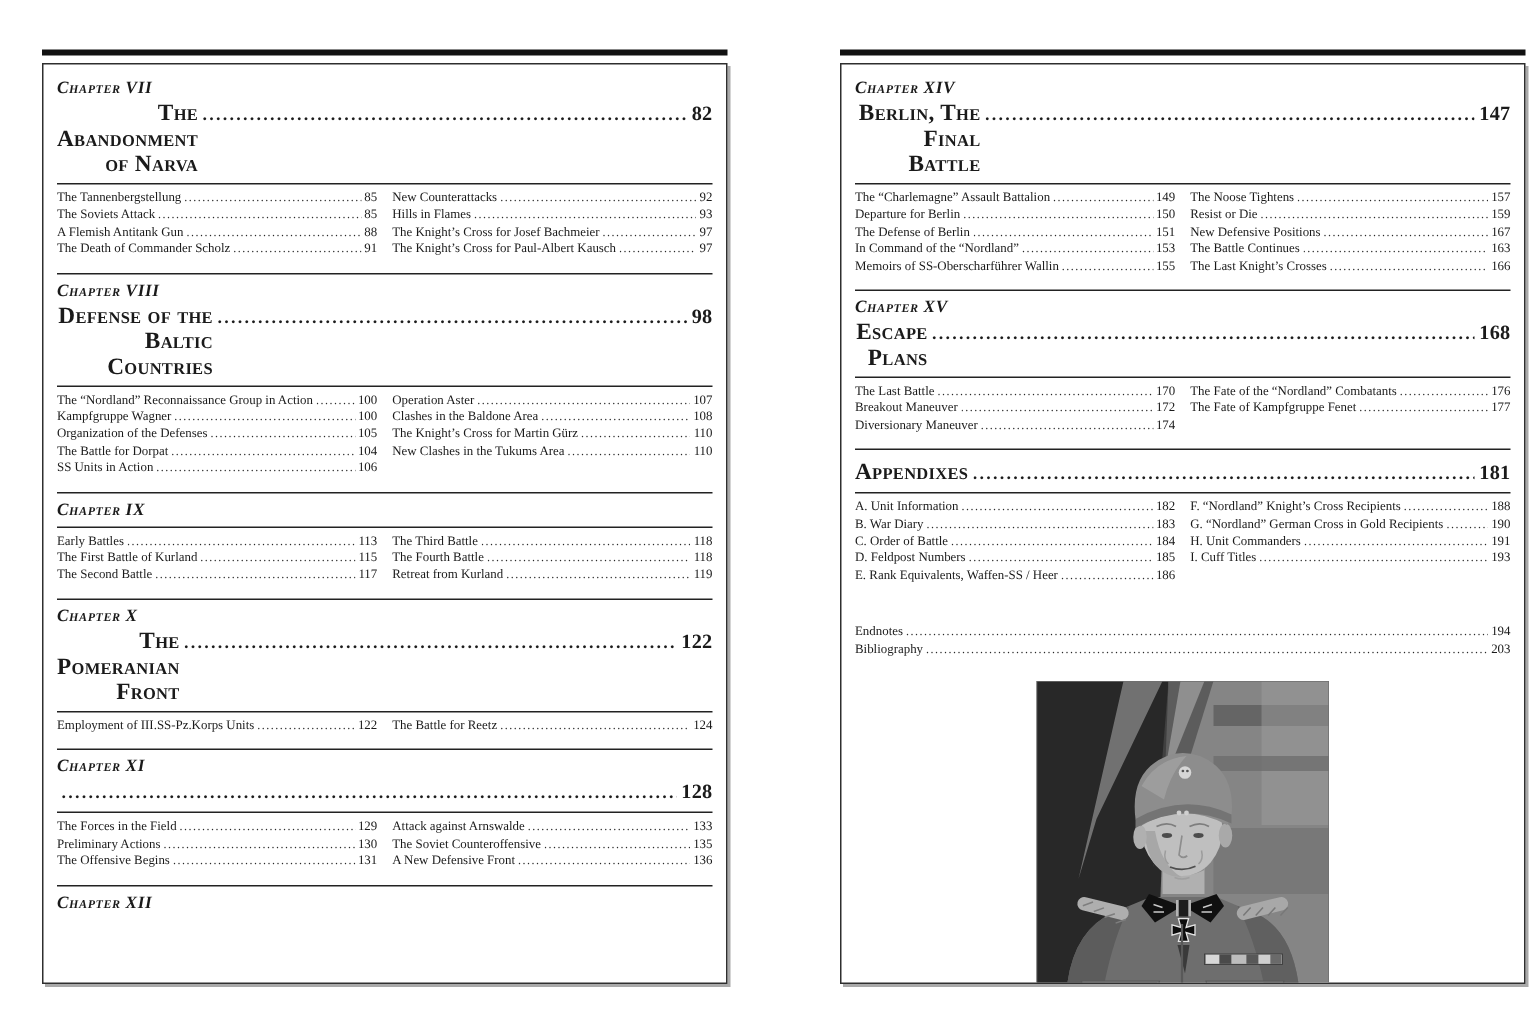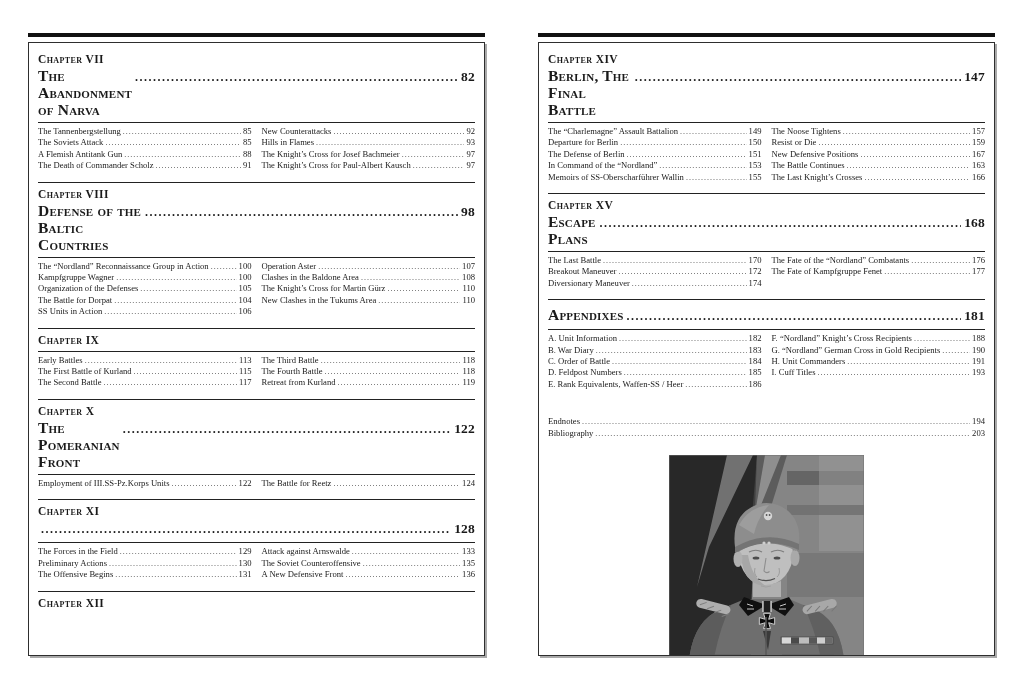--- a/index.html
+++ b/index.html
@@ -3,38 +3,39 @@
 <meta charset="utf-8">
 <style>
   html,body{margin:0;padding:0}
   body{
     width:1024px;height:683px;overflow:hidden;position:relative;
     background:#ffffff;color:#1a1a1a;
     font-family:"Liberation Serif", serif;
   }
   .page{position:absolute;top:33px;width:457px}
   #pageL{left:28px}
-  #pageR{left:538px}
+  #pageR{left:560px}
   .topbar{height:4px;background:#111;margin-bottom:5px}
   .pagebox{
     box-sizing:border-box;height:614px;border:1px solid #2e2e2e;
     box-shadow:2px 2px 0 #a9a9a9;
     padding:8px 9px 0 9px;overflow:hidden;background:#fff;
   }
   
   .block{padding-top:2px}
   .block + .block{border-top:1px solid #222;margin-top:10px;padding-top:5px}
   .eyebrow{
     font-variant:small-caps;font-weight:bold;font-size:11.5px;line-height:13px;
     letter-spacing:.4px;
+    font-style:italic;
   }
   .trow{
     display:flex;align-items:baseline;
     font-variant:small-caps;font-weight:bold;font-size:15.5px;line-height:17px;
-    letter-spacing:.2px;margin-top:1px;
+    letter-spacing:.2px;margin-top:1px;text-align:right;
   }
   .tdots{flex:1 1 auto;overflow:hidden;white-space:nowrap;margin:0 3px;font-variant:normal}
   .tdots::after{
     content:"........................................................................................................................................................";
     font-size:12px;font-weight:bold;letter-spacing:1.5px;color:#1c1c1c;
   }
   .tnum{font-size:13.5px;white-space:nowrap}
   .rule{border-top:1px solid #222;margin:4px 0 3px 0;height:0}
   .cols{display:flex;gap:10px}
   .col{flex:1 1 0;min-width:0}

